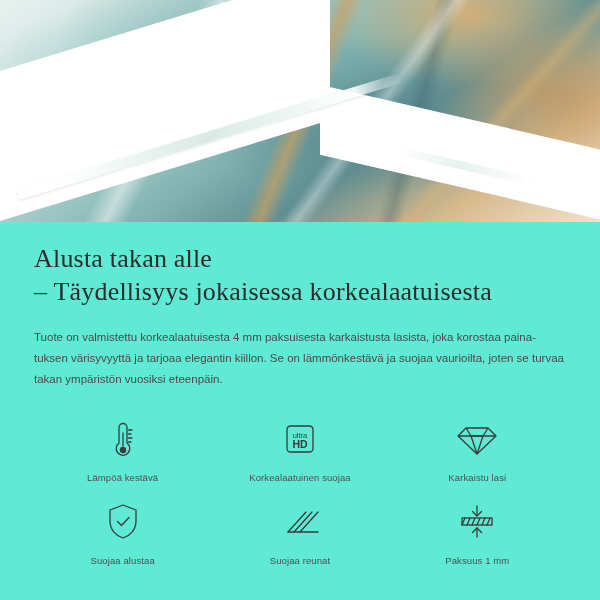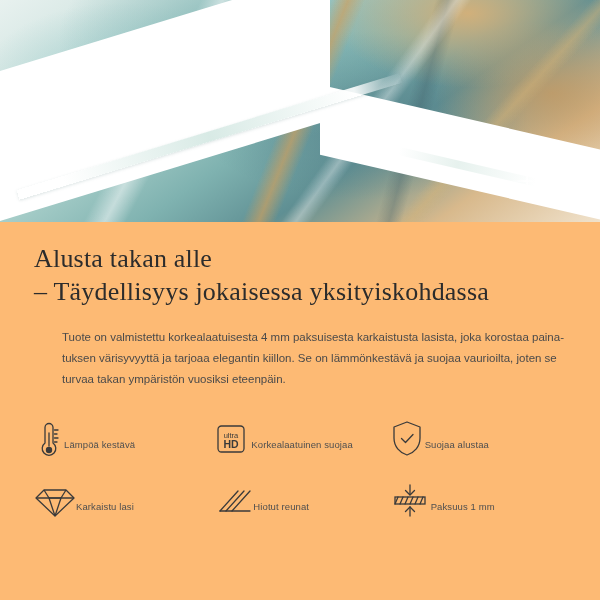--- a/index.html
+++ b/index.html
@@ -10,21 +10,21 @@
     width: 600px;
     height: 600px;
     background: #ffffff;
     font-family: "Liberation Sans", sans-serif;
     overflow: hidden;
   }
   .page {
     position: relative;
     width: 600px;
     height: 600px;
-    background: #fdba74;
+    background: #5eead4;
     overflow: hidden;
   }
 
   
   .hero {
     position: relative;
     width: 600px;
     height: 222px;
     overflow: hidden;
     background: #ffffff;
@@ -139,32 +139,32 @@
   }
   .heading .line2 {
     display: block;
   }
   .body-copy {
     margin-top: 18px;
     font-size: 11.5px;
     line-height: 1.85;
     color: #4a4a4a;
     max-width: 546px;
-    margin-left: 28px;
   }
 
   
   .features {
     margin-top: 26px;
     display: grid;
     grid-template-columns: repeat(3, 1fr);
     row-gap: 16px;
   }
   .feature {
     display: flex;
+    flex-direction: column;
     align-items: center;
     justify-content: flex-start;
   }
   .feature-icon {
     height: 46px;
     display: flex;
     align-items: center;
     justify-content: center;
   }
   .feature-label {
@@ -188,21 +188,21 @@
     <div class="glass-edge"></div>
     <div class="glass-edge2"></div>
     <div class="sparkle s1"></div>
     <div class="sparkle s2"></div>
   </div>
 
   <div class="content">
 
     <h1 class="heading">
       <span>Alusta takan alle</span>
-      <span class="line2">– Täydellisyys jokaisessa yksityiskohdassa</span>
+      <span class="line2">– Täydellisyys jokaisessa korkealaatuisesta</span>
     </h1>
 
     <p class="body-copy">Tuote on valmistettu korkealaatuisesta 4 mm paksuisesta karkaistusta lasista, joka korostaa paina-tuksen värisyvyyttä ja tarjoaa elegantin kiillon. Se on lämmönkestävä ja suojaa vaurioilta, joten se turvaa takan ympäristön vuosiksi eteenpäin.</p>
 
     <div class="features">
 
       <div class="feature">
         <div class="feature-icon">
           <svg width="30" height="44" viewBox="0 0 30 44" fill="none" stroke="#3a3a3a" stroke-width="1.3" stroke-linecap="round">
             <path d="M15 6.5 a4 4 0 0 1 4 4 v15.5 a6.8 6.8 0 1 1 -8 0 v-15.5 a4 4 0 0 1 4 -4 z"></path>
@@ -223,51 +223,51 @@
             <rect x="7" y="7" width="26" height="26" rx="3.5" stroke="#3a3a3a" stroke-width="1.3"></rect>
             <text x="20" y="19" font-family="Liberation Sans, sans-serif" font-size="7.5" fill="#3a3a3a" text-anchor="middle">ultra</text>
             <text x="20" y="29" font-family="Liberation Sans, sans-serif" font-size="10.5" font-weight="bold" fill="#3a3a3a" text-anchor="middle">HD</text>
           </svg>
         </div>
         <div class="feature-label">Korkealaatuinen suojaa</div>
       </div>
 
       <div class="feature">
         <div class="feature-icon">
-          <svg width="36" height="42" viewBox="0 0 36 42" fill="none" stroke="#3a3a3a" stroke-width="1.3" stroke-linecap="round" stroke-linejoin="round">
-            <path d="M18 4 L31 9 v11 c0 8.5 -5.6 14.6 -13 17 c-7.4 -2.4 -13 -8.5 -13 -17 V9 z"></path>
-            <path d="M12.5 20.5 l4 4 l7.5 -8"></path>
-          </svg>
-        </div>
-        <div class="feature-label">Suojaa alustaa</div>
-      </div>
-
-      <div class="feature">
-        <div class="feature-icon">
           <svg width="42" height="38" viewBox="0 0 42 38" fill="none" stroke="#3a3a3a" stroke-width="1.3" stroke-linejoin="round">
             <path d="M10 8 h22 l8 8 l-19 18 l-19 -18 z"></path>
             <path d="M2 16 h38"></path>
             <path d="M10 8 l5 8 l6 18"></path>
             <path d="M32 8 l-5 8 l-6 18"></path>
             <path d="M15 16 h12"></path>
           </svg>
         </div>
         <div class="feature-label">Karkaistu lasi</div>
       </div>
 
       <div class="feature">
         <div class="feature-icon">
+          <svg width="36" height="42" viewBox="0 0 36 42" fill="none" stroke="#3a3a3a" stroke-width="1.3" stroke-linecap="round" stroke-linejoin="round">
+            <path d="M18 4 L31 9 v11 c0 8.5 -5.6 14.6 -13 17 c-7.4 -2.4 -13 -8.5 -13 -17 V9 z"></path>
+            <path d="M12.5 20.5 l4 4 l7.5 -8"></path>
+          </svg>
+        </div>
+        <div class="feature-label">Suojaa alustaa</div>
+      </div>
+
+      <div class="feature">
+        <div class="feature-icon">
           <svg width="42" height="34" viewBox="0 0 42 34" fill="none" stroke="#3a3a3a" stroke-width="1.3" stroke-linecap="round">
             <path d="M9 27 L27 7"></path>
             <path d="M15 27 L33 7"></path>
             <path d="M21 27 L39 7"></path>
             <path d="M9 27 H39"></path>
           </svg>
         </div>
-        <div class="feature-label">Hiotut reunat</div>
+        <div class="feature-label">Suojaa reunat</div>
       </div>
 
       <div class="feature">
         <div class="feature-icon">
           <svg width="42" height="40" viewBox="0 0 42 40" fill="none" stroke="#3a3a3a" stroke-width="1.3" stroke-linecap="round">
             <path d="M21 4 v9"></path>
             <path d="M16.5 9.5 L21 14 l4.5 -4.5"></path>
             <rect x="6" y="16" width="30" height="7" stroke="#3a3a3a" stroke-width="1.3"></rect>
             <path d="M9 16 l-3 7 M14 16 l-3 7 M19 16 l-3 7 M24 16 l-3 7 M29 16 l-3 7 M34 16 l-3 7"></path>
             <path d="M21 35 v-9"></path>

